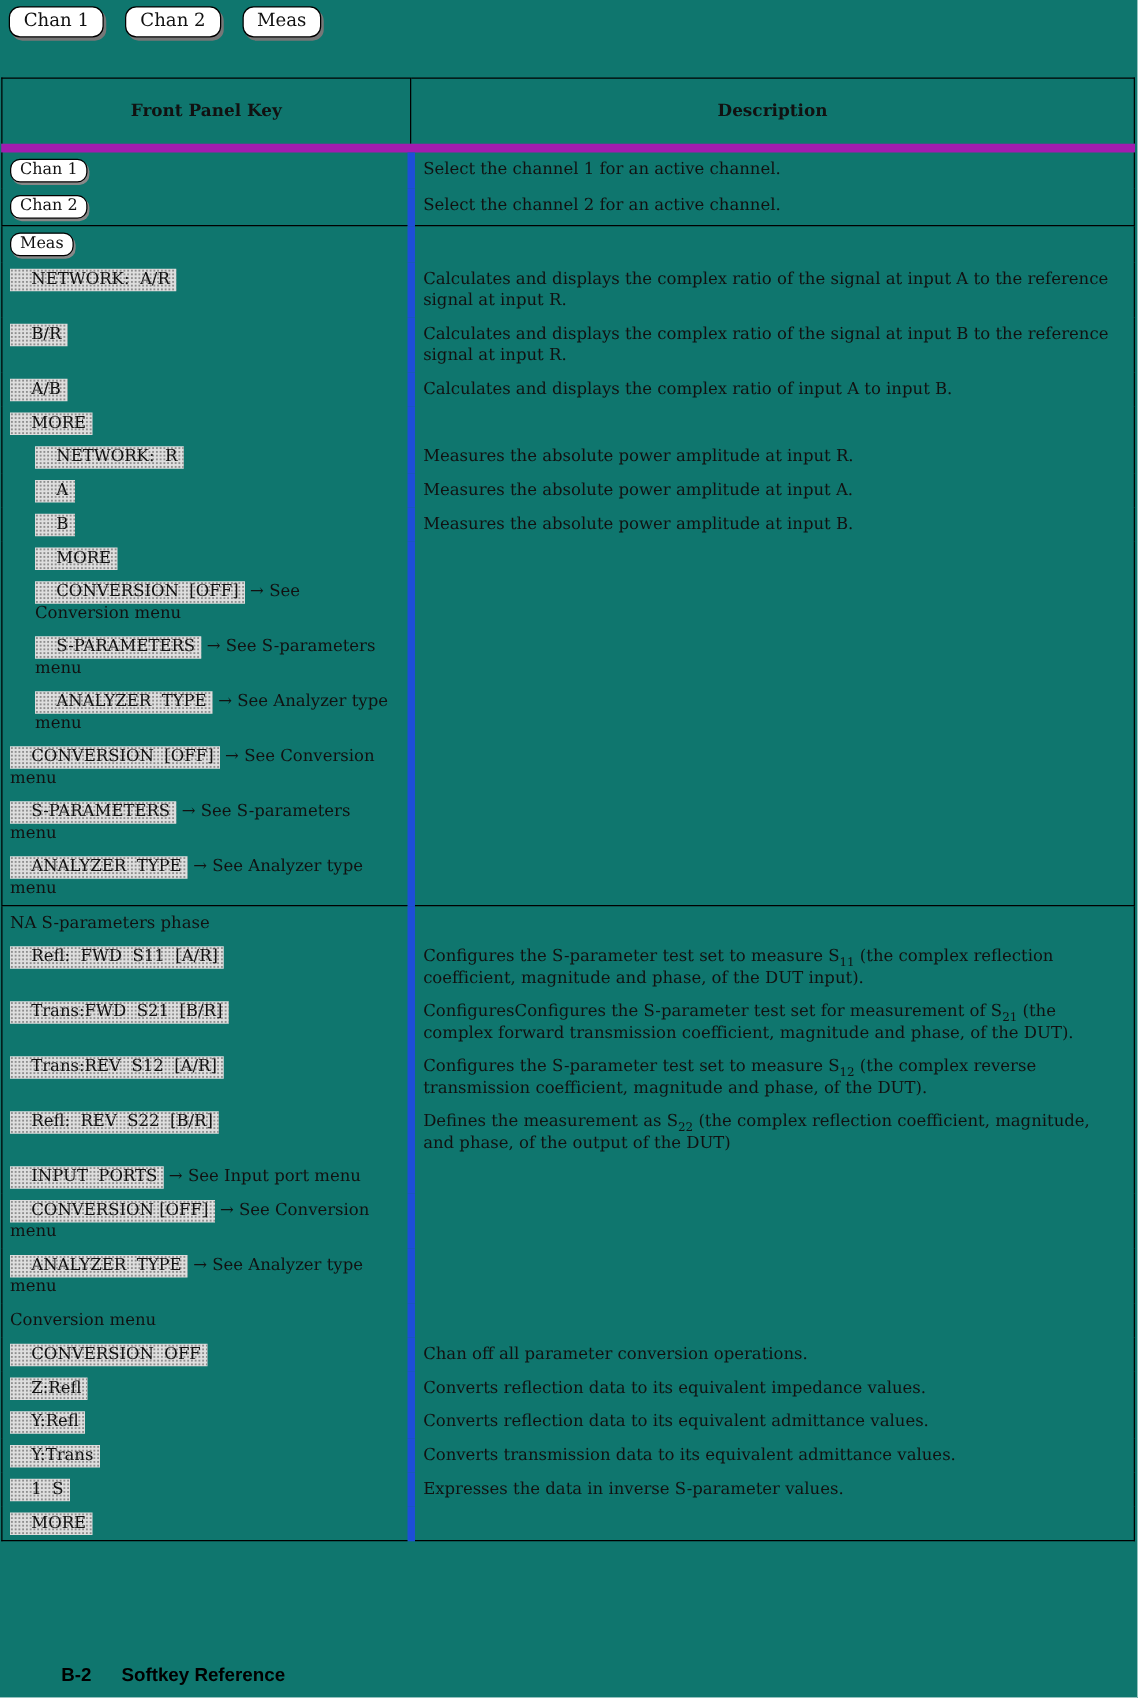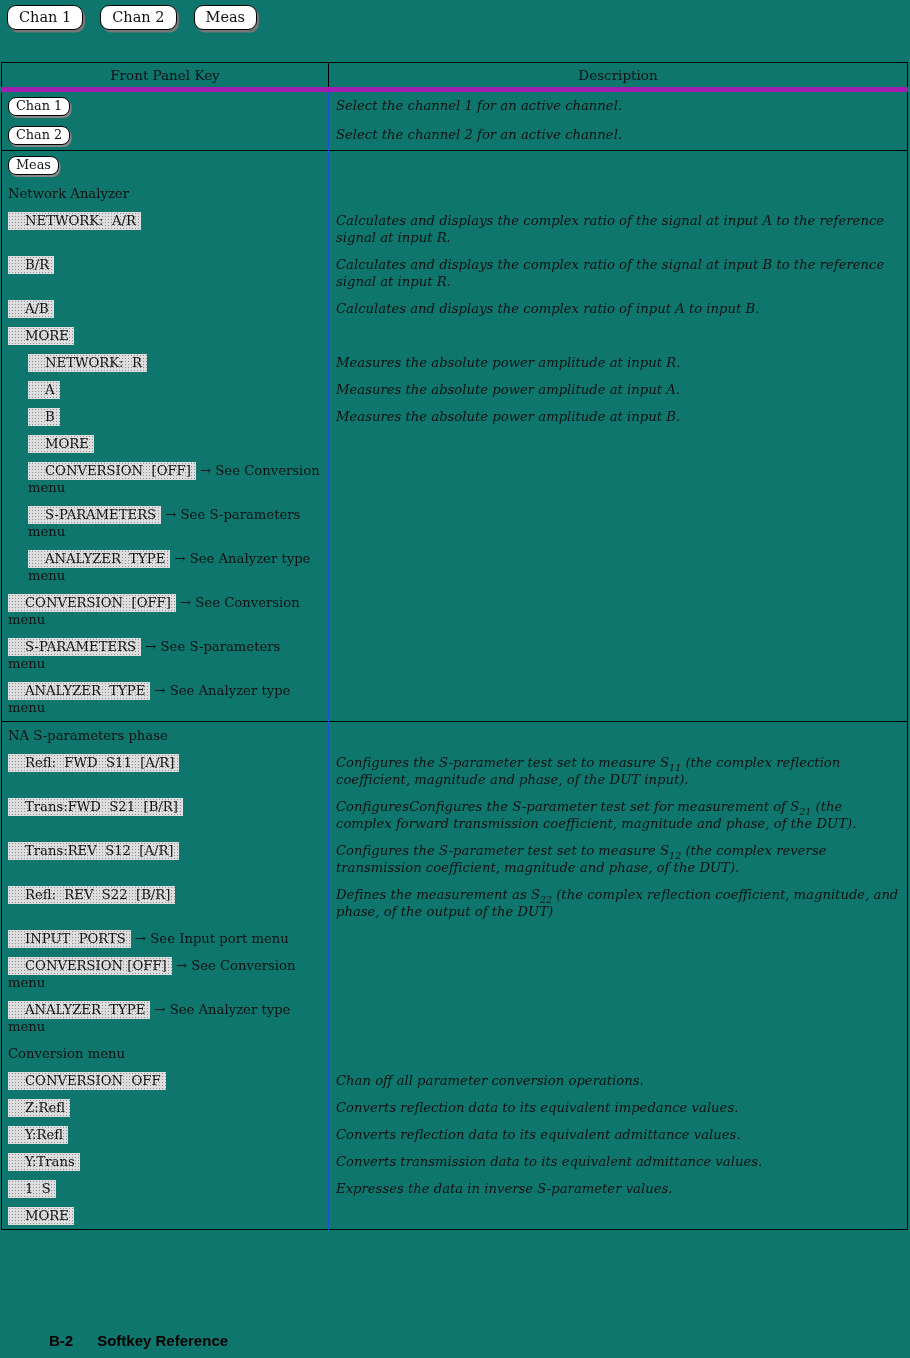--- a/index.html
+++ b/index.html
@@ -30,34 +30,34 @@
   .keycap-sm{font-size:12.8px;padding:0 7px 1px;border-width:1.3px;border-radius:8px;box-shadow:1.5px 2px 0 #888;}
   
   .ref-table{
     position:absolute;top:62px;left:1px;
     width:907px;
     border-collapse:collapse;
     border:1px solid #000;
     table-layout:fixed;
   }
   .ref-table th{
-    font-weight:normal;font-size:13.5px;
+    font-weight:bold;font-size:13.5px;
     text-align:center;
-    border-bottom:5px solid #a21caf;
-    padding:4px 4px;
+    border-bottom:7px solid #a21caf;
+    padding:18px 4px;
   }
   .ref-table th.desc-head{border-left:1px solid #000;}
   .ref-table td{
     vertical-align:top;
     padding:5px 8px 5px 6px;
     line-height:17px;
   }
   .ref-table td.key-cell{width:318px;padding-left:6px;}
   .ref-table td.key-cell.indent{padding-left:26px;}
-  .ref-table td.desc{border-left:1px solid #1d4ed8;padding-left:7px;font-style:italic;}
+  .ref-table td.desc{border-left:6px solid #1d4ed8;padding-left:7px;}
   .ref-table tr.group-start > td{border-top:1px solid #000;}
   .softkey{
     background-color:#dedede;
     background-image:radial-gradient(#8d8d8d 0.6px, rgba(0,0,0,0) 0.75px);
     background-size:3px 3px;
     padding:1px 5px 2px 17px;
     white-space:pre-wrap;
     box-decoration-break:clone;
   }
   .plain-key{white-space:pre-wrap;}
@@ -96,24 +96,20 @@
         </tr>
         <tr>
           <td class="key-cell"><span class="keycap keycap-sm">Chan 2</span></td>
           <td class="desc">Select the channel 2 for an active channel.</td>
         </tr>
         <tr class="group-start">
           <td class="key-cell"><span class="keycap keycap-sm">Meas</span></td>
           <td class="desc"></td>
         </tr>
         <tr>
-          <td class="key-cell"><span class="plain-key">Network Analyzer</span></td>
-          <td class="desc"></td>
-        </tr>
-        <tr>
           <td class="key-cell"><span class="softkey">NETWORK:  A/R</span></td>
           <td class="desc">Calculates and displays the complex ratio of the signal at input A to the reference signal at input R.</td>
         </tr>
         <tr>
           <td class="key-cell"><span class="softkey">B/R</span></td>
           <td class="desc">Calculates and displays the complex ratio of the signal at input B to the reference signal at input R.</td>
         </tr>
         <tr>
           <td class="key-cell"><span class="softkey">A/B</span></td>
           <td class="desc">Calculates and displays the complex ratio of input A to input B.</td>

